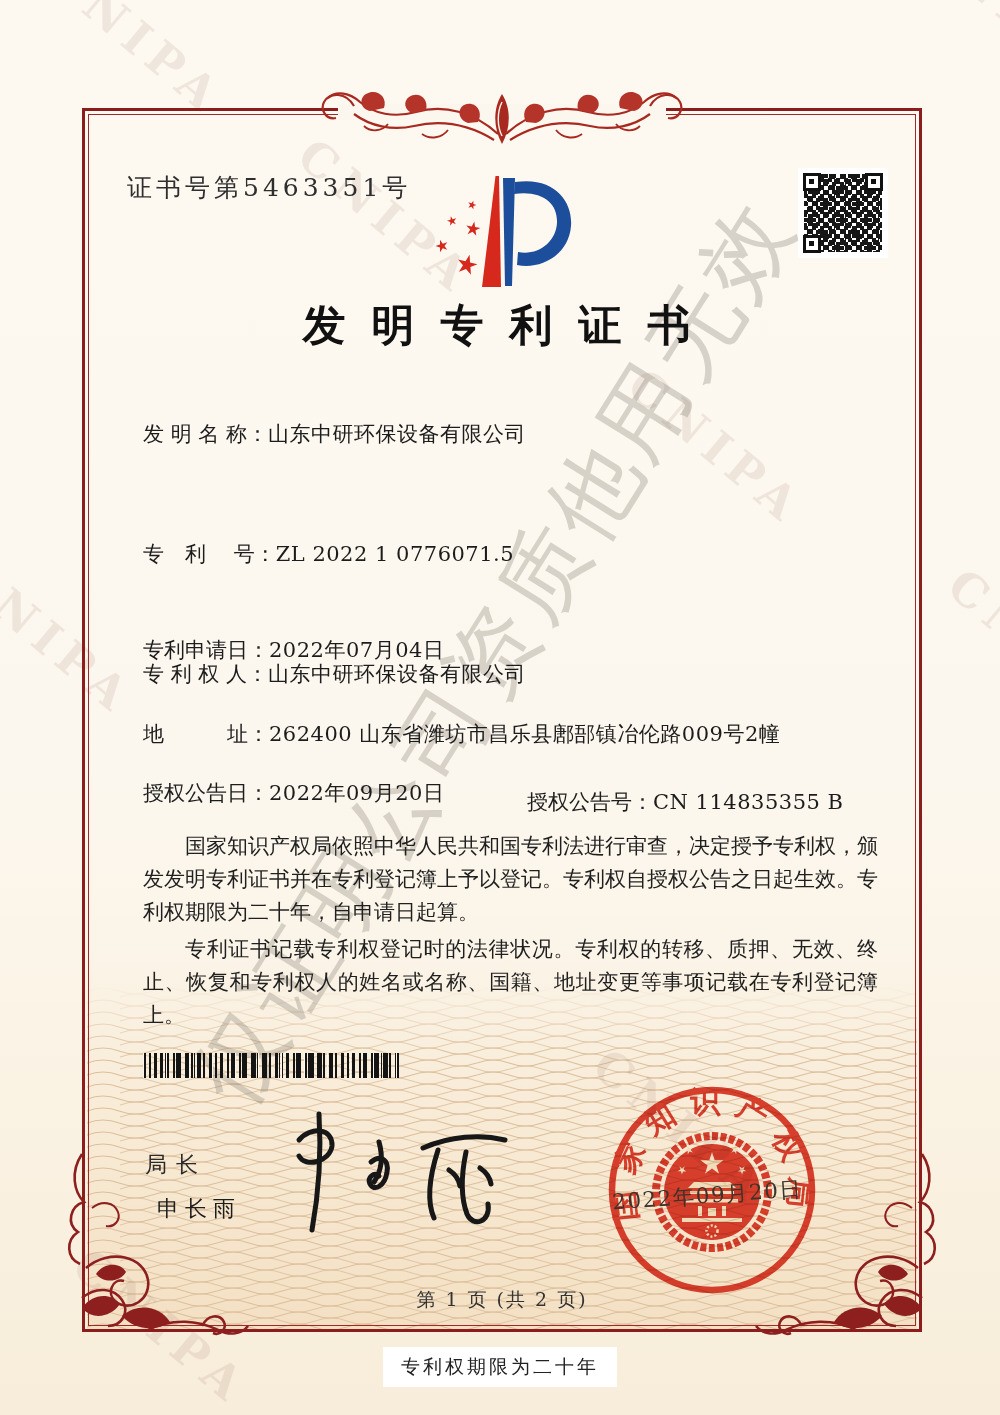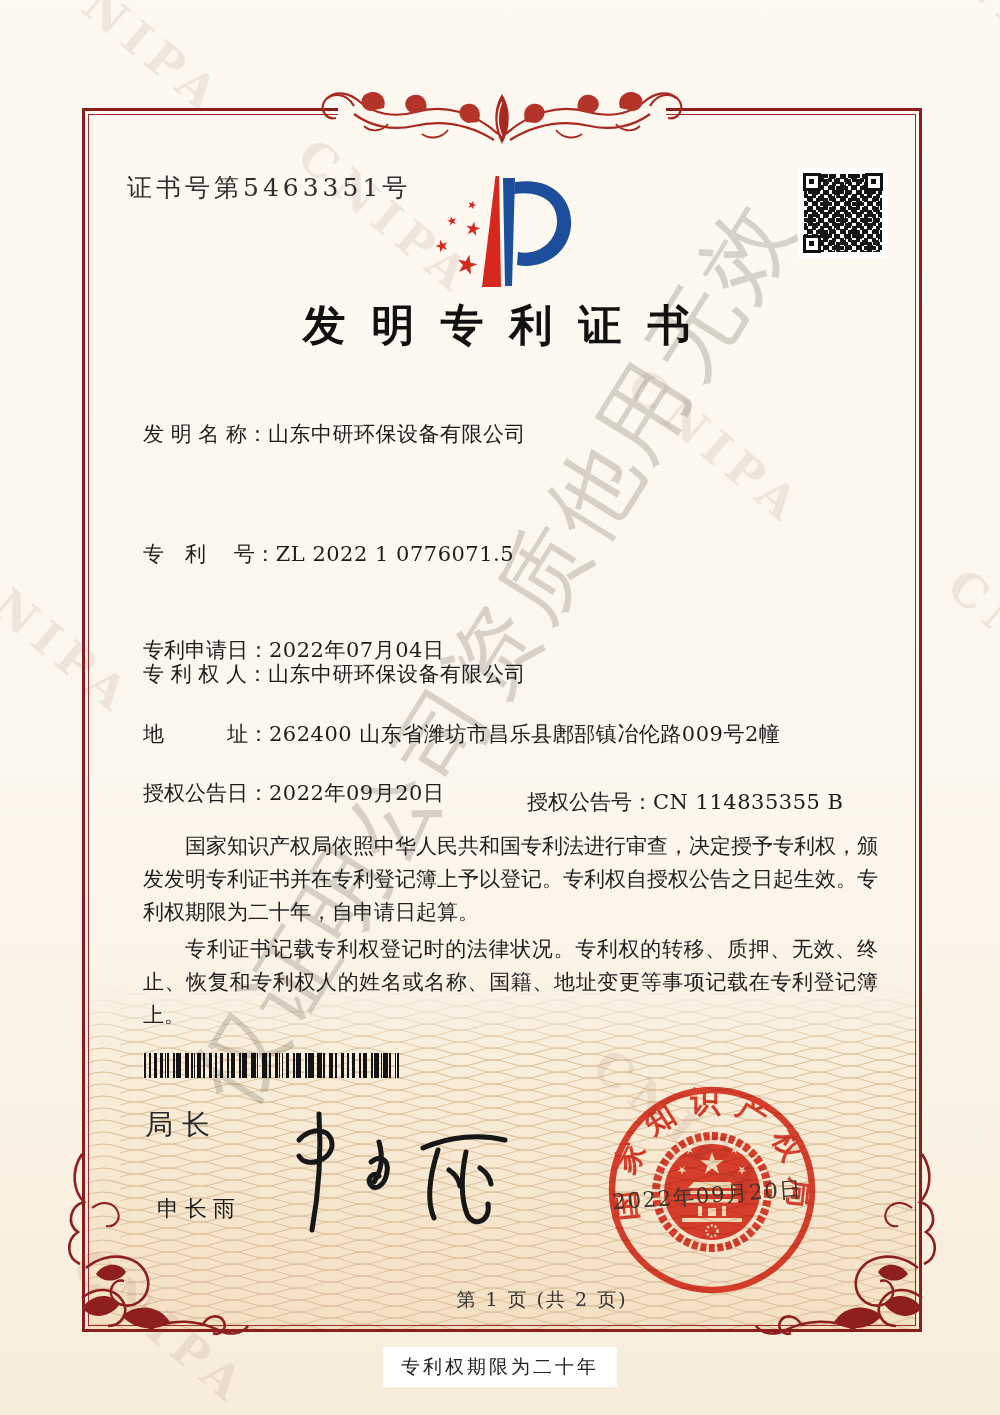--- a/index.html
+++ b/index.html
@@ -73,31 +73,31 @@
   
   .barcode{
     position:absolute; left:143px; top:1053px; width:257px; height:25px;
     background-image:
       repeating-linear-gradient(90deg,#fcf7ee 0 1px, transparent 1px 23px),
       repeating-linear-gradient(90deg,#141414 0 2px, transparent 2px 6px),
       repeating-linear-gradient(90deg,#141414 0 3px, transparent 3px 11px),
       repeating-linear-gradient(90deg,#141414 0 1px, transparent 1px 17px);
   }
   
-  .director-label{position:absolute; left:145px; top:1106px; font-size:28px; letter-spacing:9px; color:#2a2a2a;}
+  .director-label{position:absolute; left:145px; top:1150px; font-size:22px; letter-spacing:9px; color:#2a2a2a;}
   .director-name{position:absolute; left:145px; top:1194px; font-size:22px; letter-spacing:6px; color:#1d1d1d;margin-left:12px;}
   .sig{position:absolute; left:275px; top:1104px;}
   
   .seal{position:absolute; left:602px; top:1080px; mix-blend-mode:multiply; opacity:0.95;}
   .seal-date{
     position:absolute; left:612px; top:1180px; width:210px; font-size:21.5px;
     letter-spacing:1.5px; color:#3c332b; transform:rotate(-4deg); white-space:nowrap;
   }
   
-  .page-ind{position:absolute; left:82px; top:1287px; width:840px; text-align:center; font-size:19px; letter-spacing:2px; color:#333;padding-left:40px;}
+  .page-ind{position:absolute; left:82px; top:1287px; width:840px; text-align:center; font-size:19px; letter-spacing:2px; color:#333;}
   .cont-note{
     position:absolute; left:50%; top:1347px; transform:translateX(-50%);
     background:#ffffff; padding:7px 18px; font-size:19px; letter-spacing:3px; color:#222; white-space:nowrap;
   }
 </style>
 </head>
 <body>
 
 <div class="page">
 

